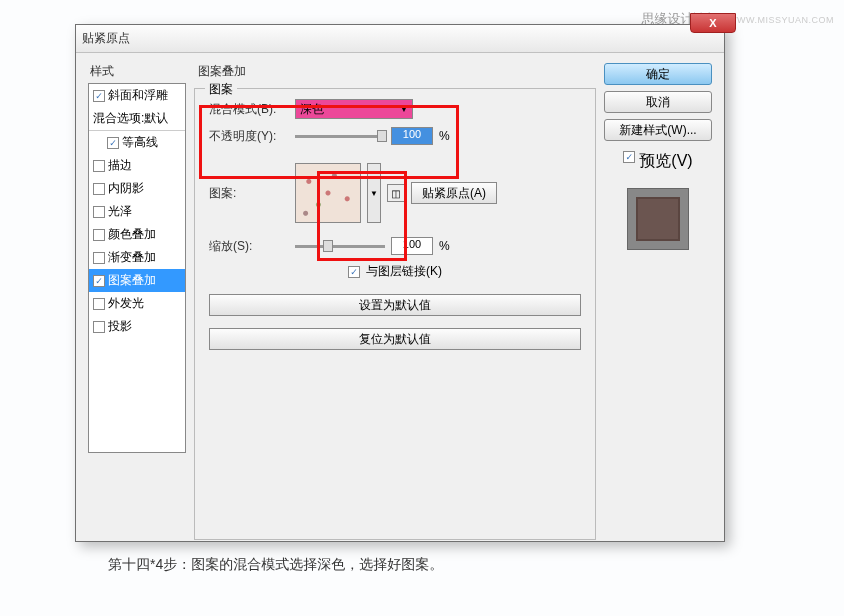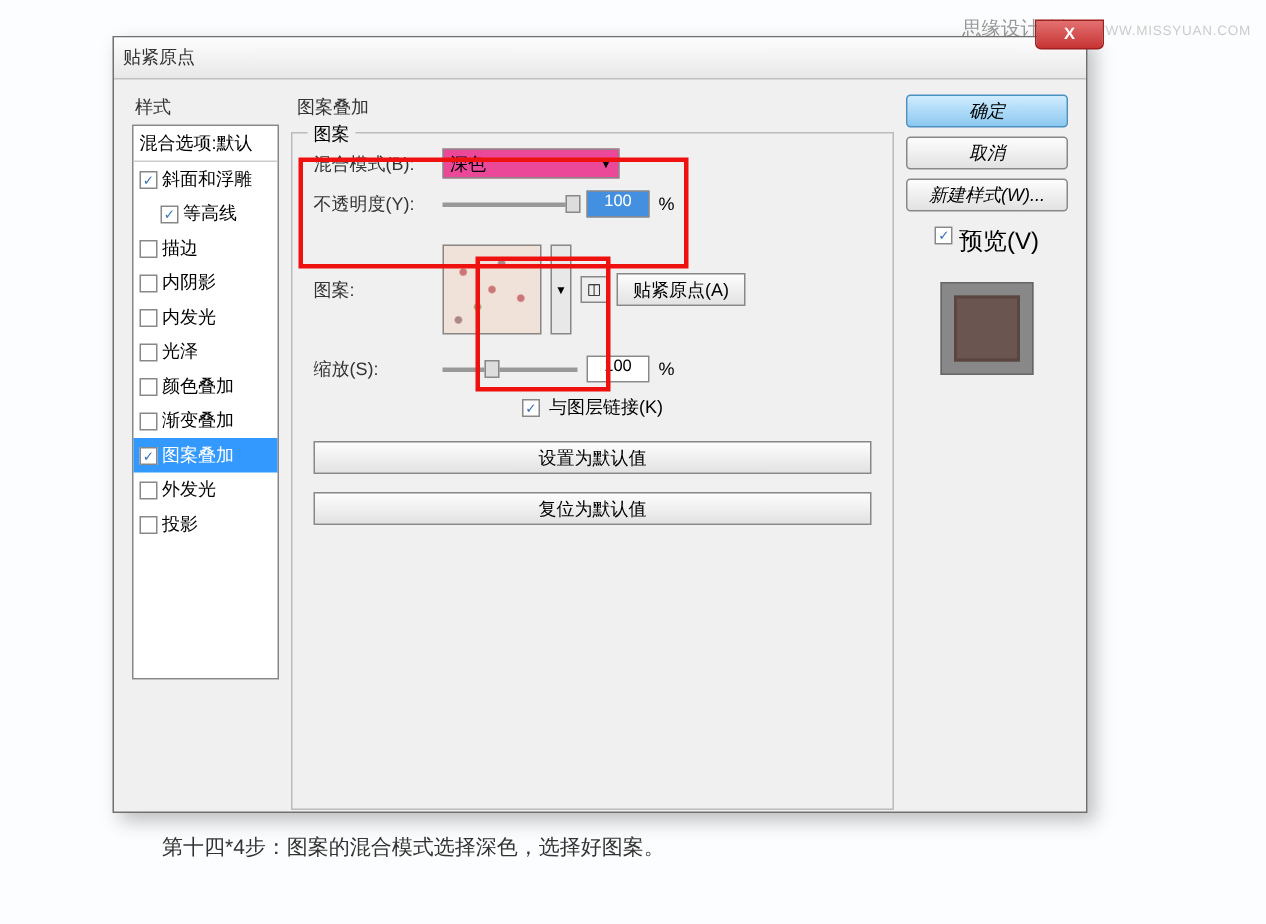--- a/index.html
+++ b/index.html
@@ -40,21 +40,21 @@
   radial-gradient(circle at 60% 20%, #a88 2px, transparent 3px),
   radial-gradient(circle at 80% 60%, #c77 2px, transparent 3px),
   radial-gradient(circle at 35% 70%, #9a7 2px, transparent 3px),
   radial-gradient(circle at 50% 50%, #c77 2px, transparent 3px),
   radial-gradient(circle at 15% 85%, #a88 2px, transparent 3px);
 }
 .pattern-dd { width: 14px; height: 60px; background: #e8e8e8; border: 1px solid #888; display: inline-flex; align-items: center; justify-content: center; font-size: 8px; vertical-align: top; }
 .small-icon { width: 18px; height: 18px; border: 1px solid #888; background: #eee; display: inline-flex; align-items: center; justify-content: center; font-size: 10px; }
 .btn { height: 22px; background: linear-gradient(#fdfdfd, #e2e2e2); border: 1px solid #888; font-size: 12px; padding: 0 10px; cursor: pointer; }
 .side-col { width: 108px; display: flex; flex-direction: column; gap: 6px; align-items: center; }
-.side-btn { width: 100%; height: 22px; background: linear-gradient(#fdfdfd, #e2e2e2); border: 1px solid #888; font-size: 12px; cursor: pointer; border-radius: 3px; font-style: italic; }
+.side-btn { width: 100%; height: 22px; background: linear-gradient(#fdfdfd, #e2e2e2); border: 1px solid #888; font-size: 12px; cursor: pointer; border-radius: 3px; }
 .side-btn.primary { background: linear-gradient(#d0ecff, #8cc8f0); border-color: #4a90c0; }
 .preview-chk { display: flex; align-items: flex-start; gap: 4px; font-size: 16px; margin-top: 4px; }
 .preview-thumb { width: 62px; height: 62px; border: 1px solid #666; background: #888; margin-top: 10px; position: relative; }
 .preview-thumb::after { content: ""; position: absolute; inset: 8px; border: 2px solid #5a4540; background: #6b5550; }
 .caption { position: absolute; left: 108px; top: 556px; font-size: 14px; color: #333; }
 .button-row { display: flex; gap: 12px; justify-content: center; margin-top: 14px; flex-direction: column; }
 </style>
 </head>
 <body>
 
@@ -68,42 +68,38 @@
     <span class="titlebar-text">贴紧原点</span>
     <div class="close-btn">
         <span>X</span>
       </div>
   </div>
   <div class="dialog-body">
 
     <div class="styles-col">
       <div class="group-label">样式</div>
       <div class="styles-list">
-        <div class="style-item header">
-            <span>混合选项:默认</span>
-          </div>
         <div class="style-item">
             <span class="chk checked"></span>
             <span>斜面和浮雕</span>
+          </div>
+        <div class="style-item header">
+            <span>混合选项:默认</span>
           </div>
         <div class="style-item indent">
             <span class="chk checked"></span>
             <span>等高线</span>
           </div>
         <div class="style-item">
             <span class="chk"></span>
             <span>描边</span>
           </div>
         <div class="style-item">
             <span class="chk"></span>
             <span>内阴影</span>
-          </div>
-        <div class="style-item">
-            <span class="chk"></span>
-            <span>内发光</span>
           </div>
         <div class="style-item">
             <span class="chk"></span>
             <span>光泽</span>
           </div>
         <div class="style-item">
             <span class="chk"></span>
             <span>颜色叠加</span>
           </div>
         <div class="style-item">

